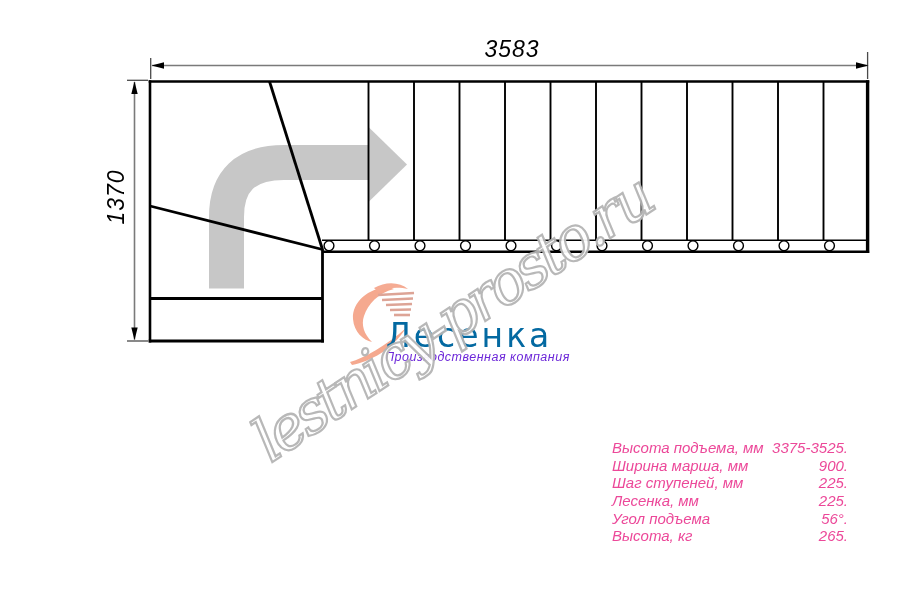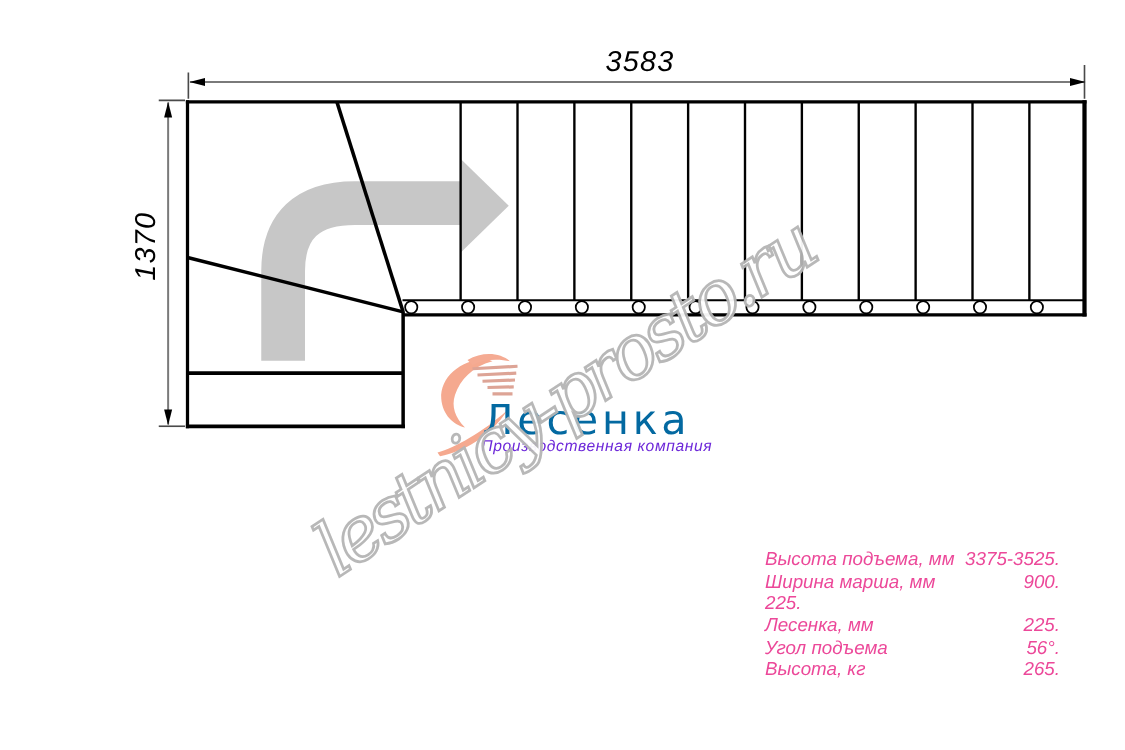--- a/index.html
+++ b/index.html
@@ -141,20 +141,21 @@
   <div id="specs">
     <div class="spec-row">
       <span class="spec-label">Высота подъема, мм</span>
       <span class="spec-value">3375-3525.</span>
     </div>
     <div class="spec-row">
       <span class="spec-label">Ширина марша, мм</span>
       <span class="spec-value">900.</span>
     </div>
     <div class="spec-row">
+      <span class="spec-label">Шаг ступеней, мм</span>
       <span class="spec-value">225.</span>
     </div>
     <div class="spec-row">
       <span class="spec-label">Лесенка, мм</span>
       <span class="spec-value">225.</span>
     </div>
     <div class="spec-row">
       <span class="spec-label">Угол подъема</span>
       <span class="spec-value">56°.</span>
     </div>

